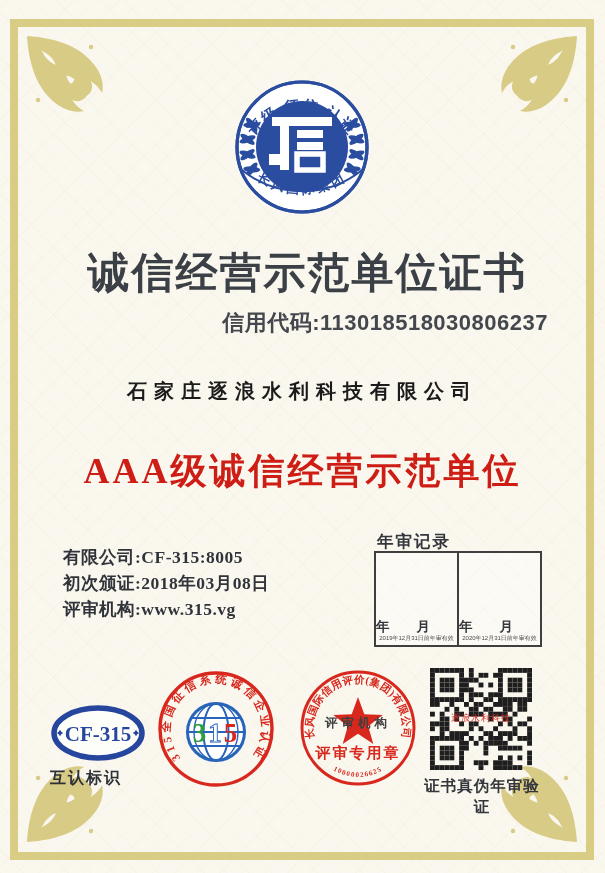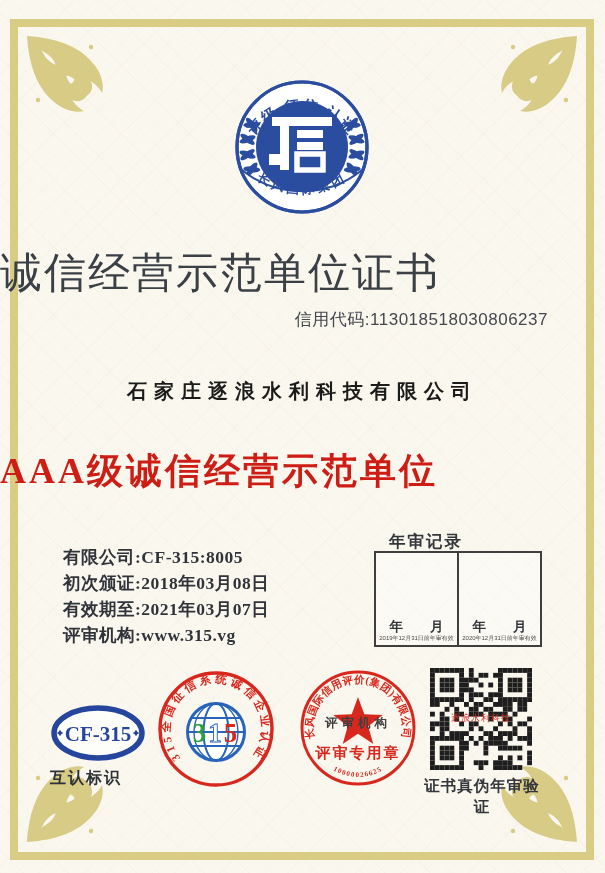--- a/index.html
+++ b/index.html
@@ -11,34 +11,34 @@
       #faf7ef;
     font-family:"Liberation Sans", sans-serif;
   }
   .frame{position:absolute;left:10px;top:19px;right:11px;bottom:13px;border:8px solid #d9cc84;}
   .flourish{position:absolute;width:86px;height:86px;color:#d8cb86;}
   .flo-tl{left:24px;top:33px;}
   .flo-tr{right:25px;top:33px;transform:scaleX(-1);}
   .flo-bl{left:24px;bottom:28px;transform:scaleY(-1);}
   .flo-br{right:25px;bottom:28px;transform:scale(-1,-1);}
   .emblem{position:absolute;left:217px;top:72px;}
-  .title{position:absolute;left:0;right:0;top:245px;
-    font-size:42px;font-weight:normal;color:#3b4046;letter-spacing:2px;}
-  .credit{position:absolute;right:57px;top:308px;font-size:17px;font-weight:normal;color:#44484e;letter-spacing:0.5px;margin-left:40px;}
+  .title{position:absolute;left:0;right:0;top:245px;text-align:center;
+    font-size:42px;font-weight:bold;color:#3b4046;letter-spacing:2px;padding-left:10px;}
+  .credit{position:absolute;right:57px;top:308px;font-size:22px;font-weight:bold;color:#44484e;letter-spacing:0.5px;margin-left:40px;}
   .company{position:absolute;left:0;right:0;top:378px;text-align:center;
     font-size:20px;font-weight:bold;color:#1b1b1b;letter-spacing:7px;}
-  .rating{position:absolute;left:0;right:0;top:447px;
+  .rating{position:absolute;left:0;right:0;top:447px;text-align:center;
     font-family:"Liberation Serif", serif;font-size:36px;font-weight:bold;color:#ce1d14;letter-spacing:3px;}
   .details{position:absolute;left:63px;top:544px;font-family:"Liberation Serif", serif;
     font-size:17.5px;font-weight:bold;color:#30343a;line-height:26px;letter-spacing:0.5px;}
   .ar-label{position:absolute;left:377px;top:531px;font-family:"Liberation Serif", serif;
-    font-size:16.5px;font-weight:bold;color:#33363b;letter-spacing:2px;margin-left:12px;}
+    font-size:16.5px;font-weight:bold;color:#33363b;letter-spacing:2px;}
   .ar-table{position:absolute;left:374px;top:551px;width:164px;height:92px;
     border:2px solid #3f3f3f;display:flex;background:rgba(255,255,255,0.35);}
-  .ar-cell{flex:1;display:flex;flex-direction:column;justify-content:flex-end;align-items:center;padding-bottom:2px;}
+  .ar-cell{flex:1;display:flex;flex-direction:column;justify-content:flex-end;align-items:flex-start;padding-bottom:2px;}
   .ar-cell:first-child{border-right:2px solid #3f3f3f;}
   .ar-fields{font-family:"Liberation Serif", serif;font-size:13.5px;font-weight:bold;color:#33363b;line-height:14px;}
   .ar-note{font-size:6.5px;color:#4a4a4a;white-space:nowrap;transform:scale(0.92);letter-spacing:0;}
   .cf-badge{position:absolute;left:50px;top:705px;}
   .cf-caption{position:absolute;left:50px;top:768px;width:96px;text-align:left;
     font-family:"Liberation Serif", serif;font-size:16px;font-weight:bold;color:#2e3237;letter-spacing:2px;}
   .globe-stamp{position:absolute;left:156px;top:669px;}
   .review-seal{position:absolute;left:296px;top:666px;}
   .qr-wrap{position:absolute;left:430px;top:668px;width:102px;height:102px;}
   .qr-overlay{position:absolute;left:0;right:0;top:44px;text-align:center;
@@ -116,21 +116,20 @@
   </svg>
 
   <div class="title">诚信经营示范单位证书</div>
   <div class="credit">信用代码:113018518030806237</div>
   <div class="company">石家庄逐浪水利科技有限公司</div>
   <div class="rating">AAA级诚信经营示范单位</div>
 
   <div class="details">
     <div>有限公司:CF-315:8005</div>
     <div>初次颁证:2018年03月08日</div>
-    <div>有效期至:2021年03月07日</div>
     <div>评审机构:www.315.vg</div>
   </div>
 
   <div class="ar-label">年审记录</div>
   <div class="ar-table">
     <div class="ar-cell">
       <div class="ar-fields">年　　月</div>
       <div class="ar-note">2019年12月31日前年审有效</div>
     </div>
     <div class="ar-cell">

